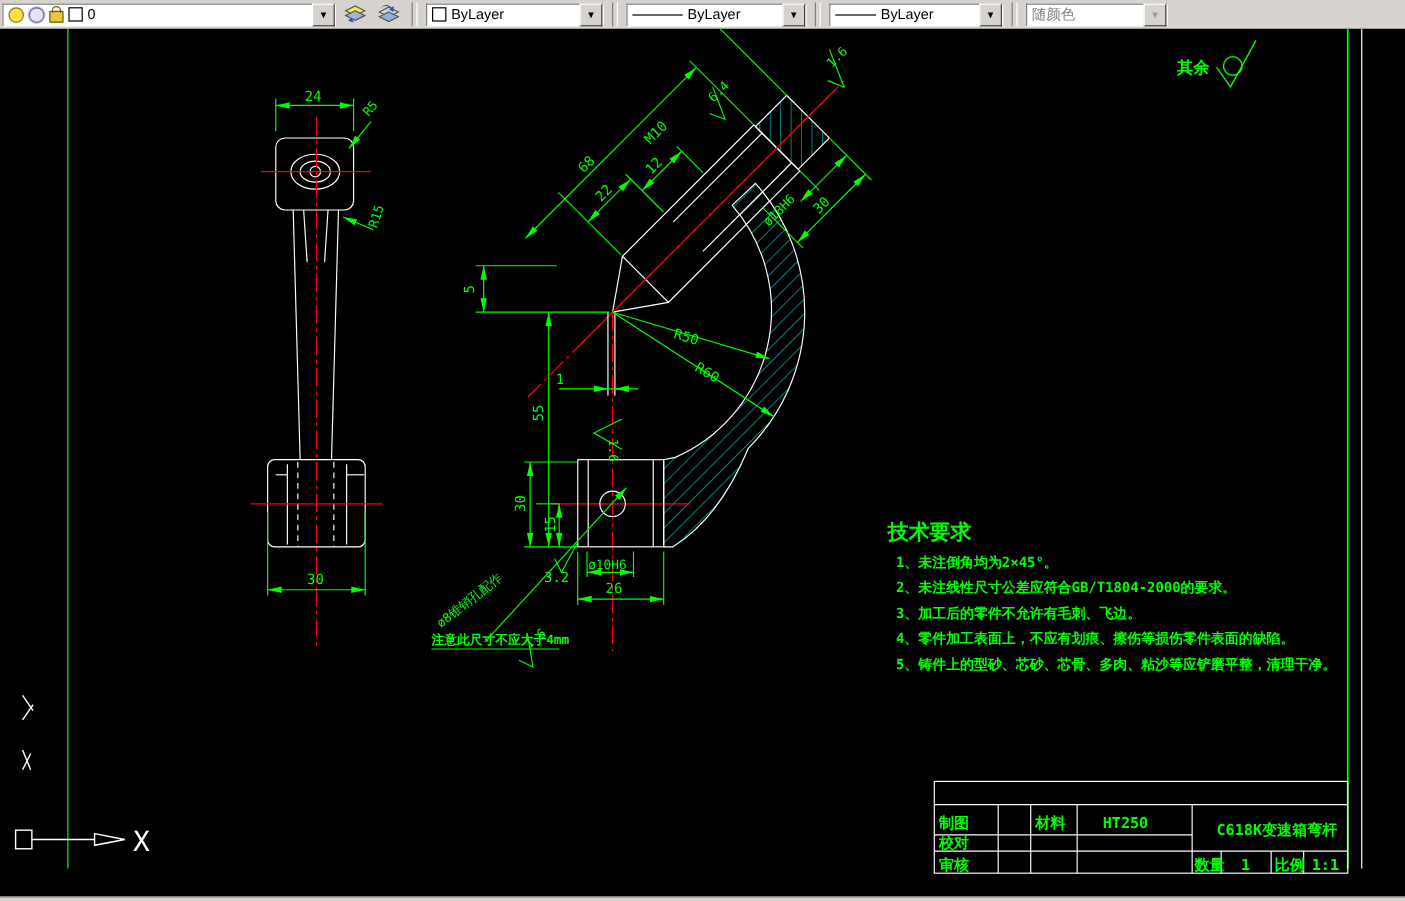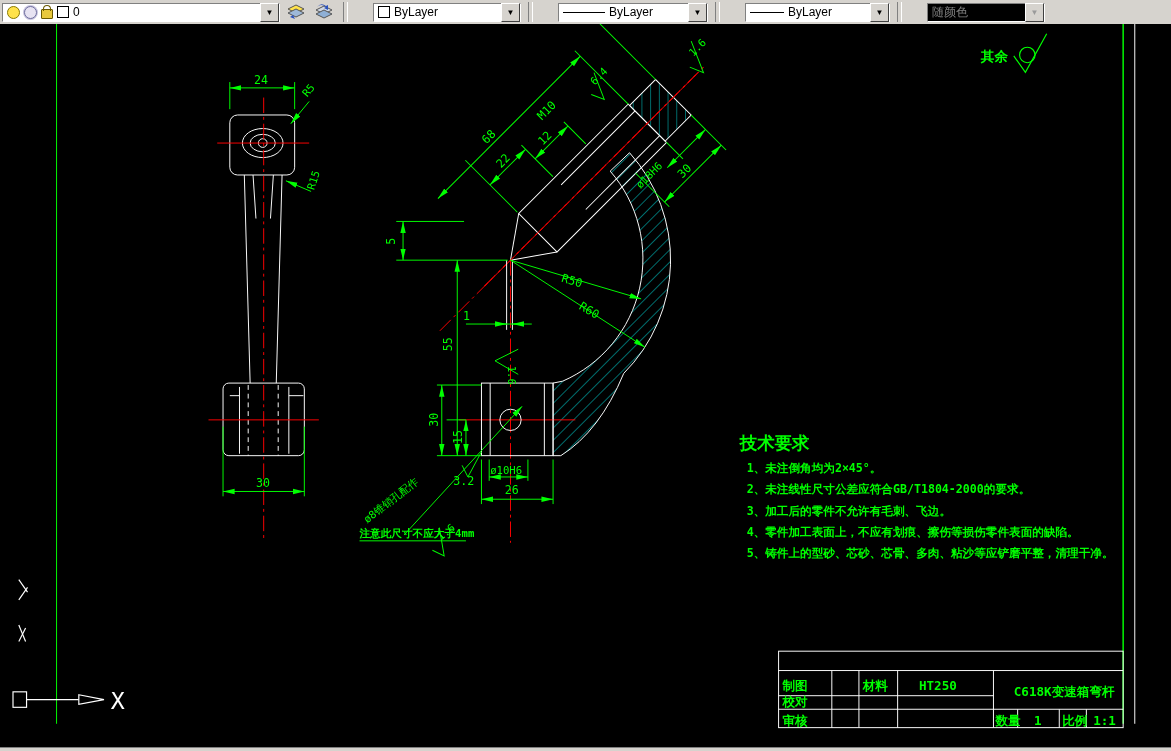--- a/index.html
+++ b/index.html
@@ -4,25 +4,25 @@
 <style>
   html,body{margin:0;padding:0;background:#000;}
   body{width:1171px;height:751px;position:relative;overflow:hidden;
        font-family:"Liberation Sans",sans-serif;}
   
   .toolbar{position:absolute;left:0;top:0;width:1171px;height:24px;
     background:#d6d3ce;border-bottom:1px solid #808080;
     display:flex;align-items:center;gap:4px;font-size:12px;}
   .combo{background:#fff;border:1px solid;border-color:#808080 #fff #fff #808080;
     height:19px;display:flex;align-items:center;padding-left:4px;gap:4px;
-    position:relative;box-sizing:border-box;margin-left:18px;}
+    position:relative;box-sizing:border-box;}
   .combo .arrowbtn{margin-left:auto;width:17px;height:17px;background:#d6d3ce;
     border:1px solid;border-color:#fff #404040 #404040 #fff;
     display:flex;align-items:center;justify-content:center;font-size:8px;color:#000;}
-  .combo.disabled{background:#000000;color:#808080;}
+  .combo.disabled{background:#ffffff;color:#808080;}
   .combo.disabled .arrowbtn{color:#9a9a9a;}
   .sep{width:3px;height:20px;border-left:1px solid #808080;border-right:1px solid #fff;margin:0 3px;}
   .tbtn{width:24px;height:22px;background:#d6d3ce;display:flex;align-items:center;justify-content:center;}
   .bulb{width:11px;height:11px;border-radius:50%;background:#ffe24a;border:1px solid #8a7a00;}
   .sun{width:11px;height:11px;border-radius:50%;background:#e7e3f2;border:1px solid #6f6f9e;
        box-shadow:0 0 0 1px #c9c5de;}
   .lock{width:10px;height:8px;background:#e8c83c;border:1px solid #6b5a00;border-radius:1px;position:relative;margin-top:4px;}
   .lock:before{content:"";position:absolute;left:1px;top:-5px;width:6px;height:5px;
        border:1px solid #6b5a00;border-bottom:none;border-radius:4px 4px 0 0;}
   .colorchip{width:10px;height:10px;background:#fff;border:1px solid #000;}

